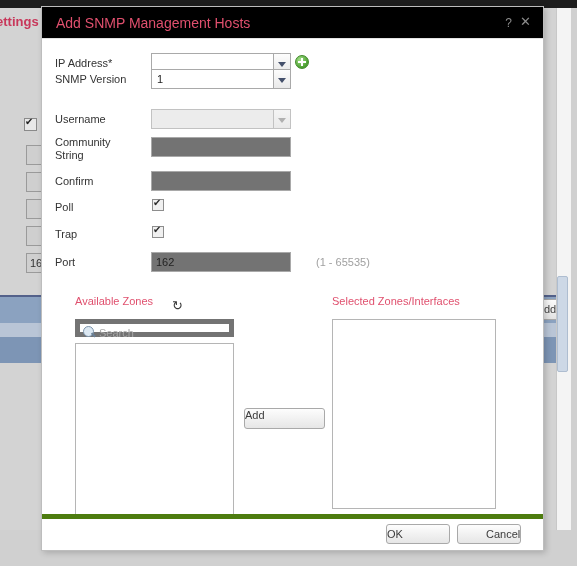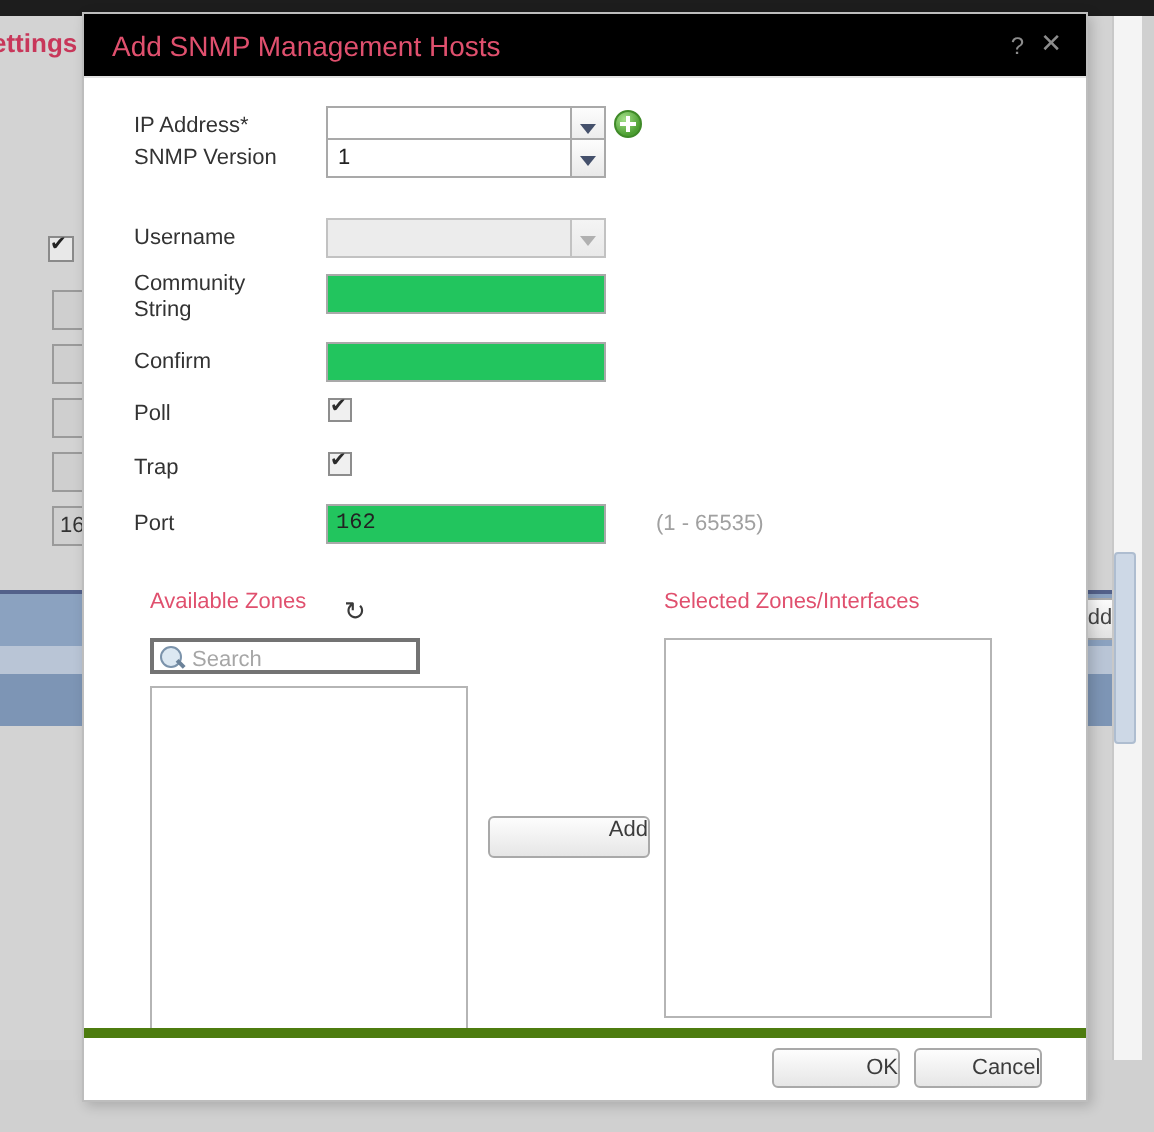--- a/index.html
+++ b/index.html
@@ -165,21 +165,20 @@
     height: 482px;
     background: #ffffff;
   }
 
   
   .frow {
     position: absolute;
     left: 0;
     width: 100%;
     height: 26px;
-    margin-left: 12px;
   }
   .flabel {
     position: absolute;
     left: 13px;
     font-size: 11px;
     color: #333333;
     line-height: 13px;
   }
   .fcombo {
     position: absolute;
@@ -220,24 +219,24 @@
     border-right: 4px solid transparent;
     border-top: 5px solid #44506b;
   }
   .fcombo.disabled .arrow::after {
     border-top-color: #b0b0b0;
   }
   .ftext {
     position: absolute;
     left: 109px;
     width: 140px; height: 20px;
-    background: #22c55e;
+    background: #737373;
     border: 1px solid #a9a9a9;
     box-sizing: border-box;
-    font-family: Liberation Mono, monospace;
+    font-family: Liberation Sans, sans-serif;
     font-size: 11px;
     color: #222;
     padding: 0 4px;
     outline: none;
   }
   .fcheck {
     position: absolute;
     left: 110px;
     width: 12px; height: 12px;
     background: #f0f0f0;
@@ -293,23 +292,23 @@
     position: absolute;
     left: 130px; top: 10px;
     font-size: 13px;
     color: #3a3a3a;
     cursor: pointer;
     line-height: 13px;
   }
   #search-wrap {
     position: absolute;
     left: 33px; top: 30px;
-    width: 135px; height: 18px;
-    background: #ffffff;
-    border: 2px solid #737373;
+    width: 159px; height: 18px;
+    background: #ffffff;
+    border: 5px solid #737373;
     box-sizing: border-box;
   }
   #search-icon {
     position: absolute;
     left: 3px; top: 2px;
     width: 11px; height: 11px;
     border: 1.5px solid #7b93ab;
     border-radius: 50%;
     box-sizing: border-box;
     background: #dce8f2;
@@ -353,21 +352,21 @@
   }
   .btn {
     background: linear-gradient(#fdfdfd, #e6e6e6);
     border: 1px solid #a9a9a9;
     border-radius: 3px;
     box-sizing: border-box;
     font-family: "Liberation Sans", sans-serif;
     font-size: 11px;
     color: #3c3c3c;
     cursor: pointer;
-    text-align: right;
+    text-align: left;
   }
   .btn.disabled {
     color: #b3b3b3;
     background: linear-gradient(#fbfbfb, #efefef);
     border-color: #cfcfcf;
     cursor: default;
   }
   #add-zone-button {
     position: absolute;
     left: 202px; top: 119px;

